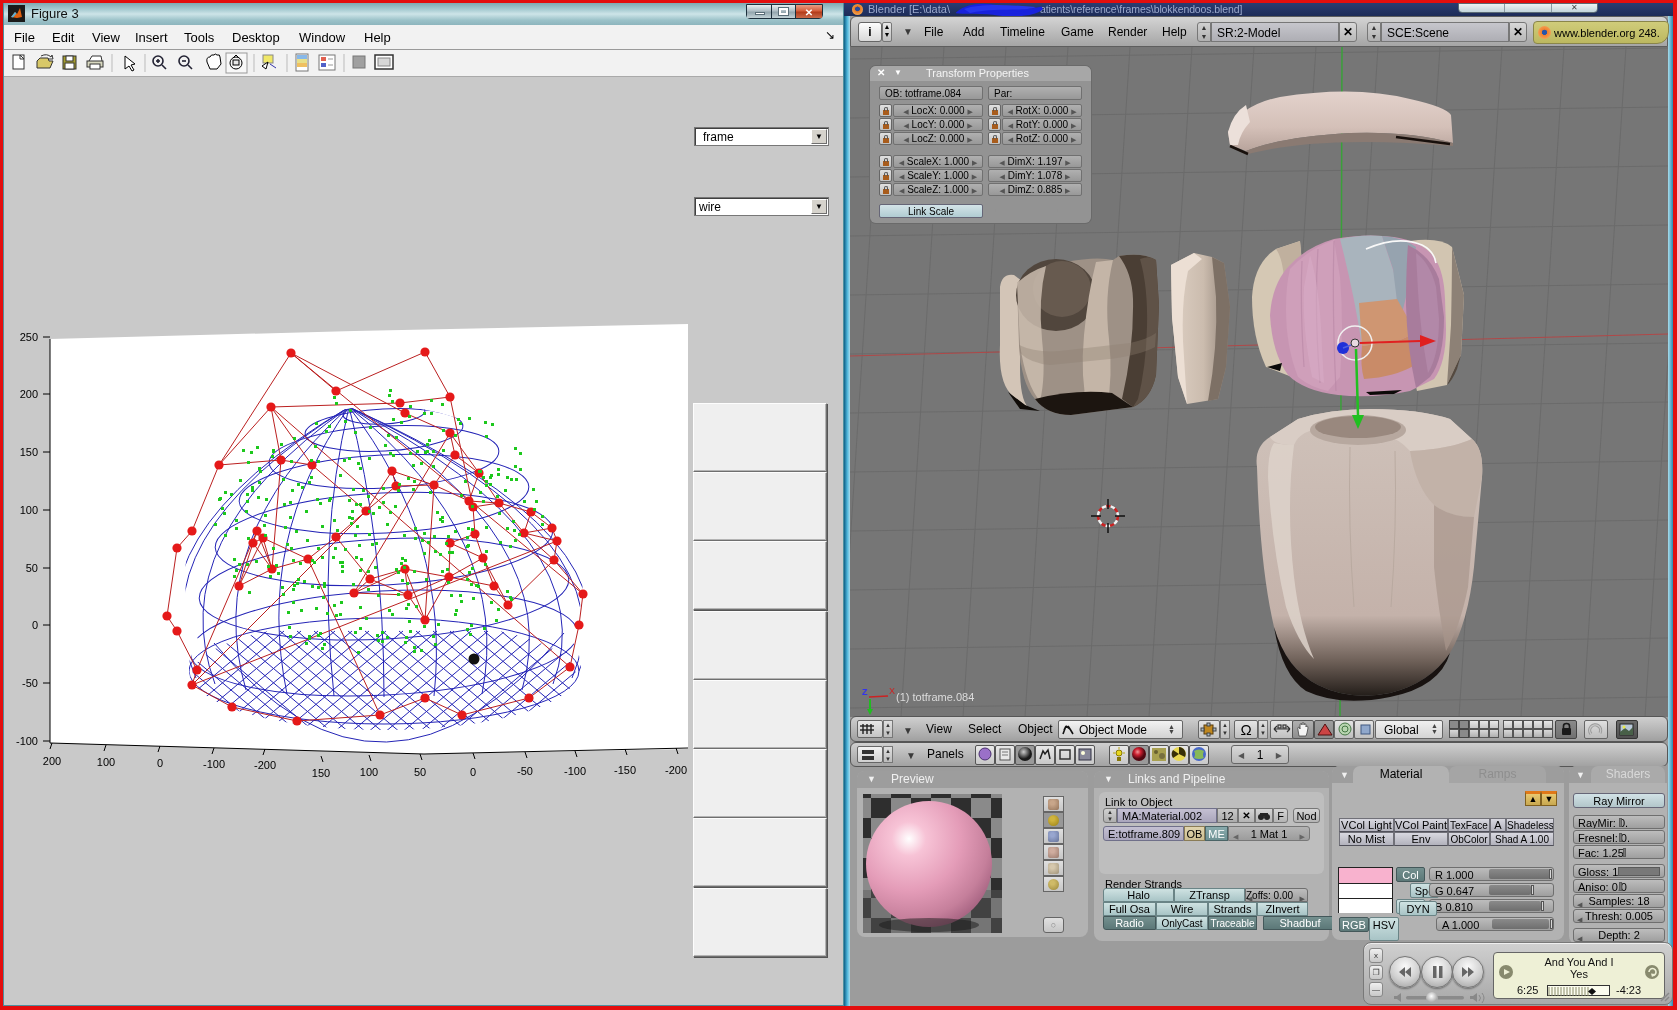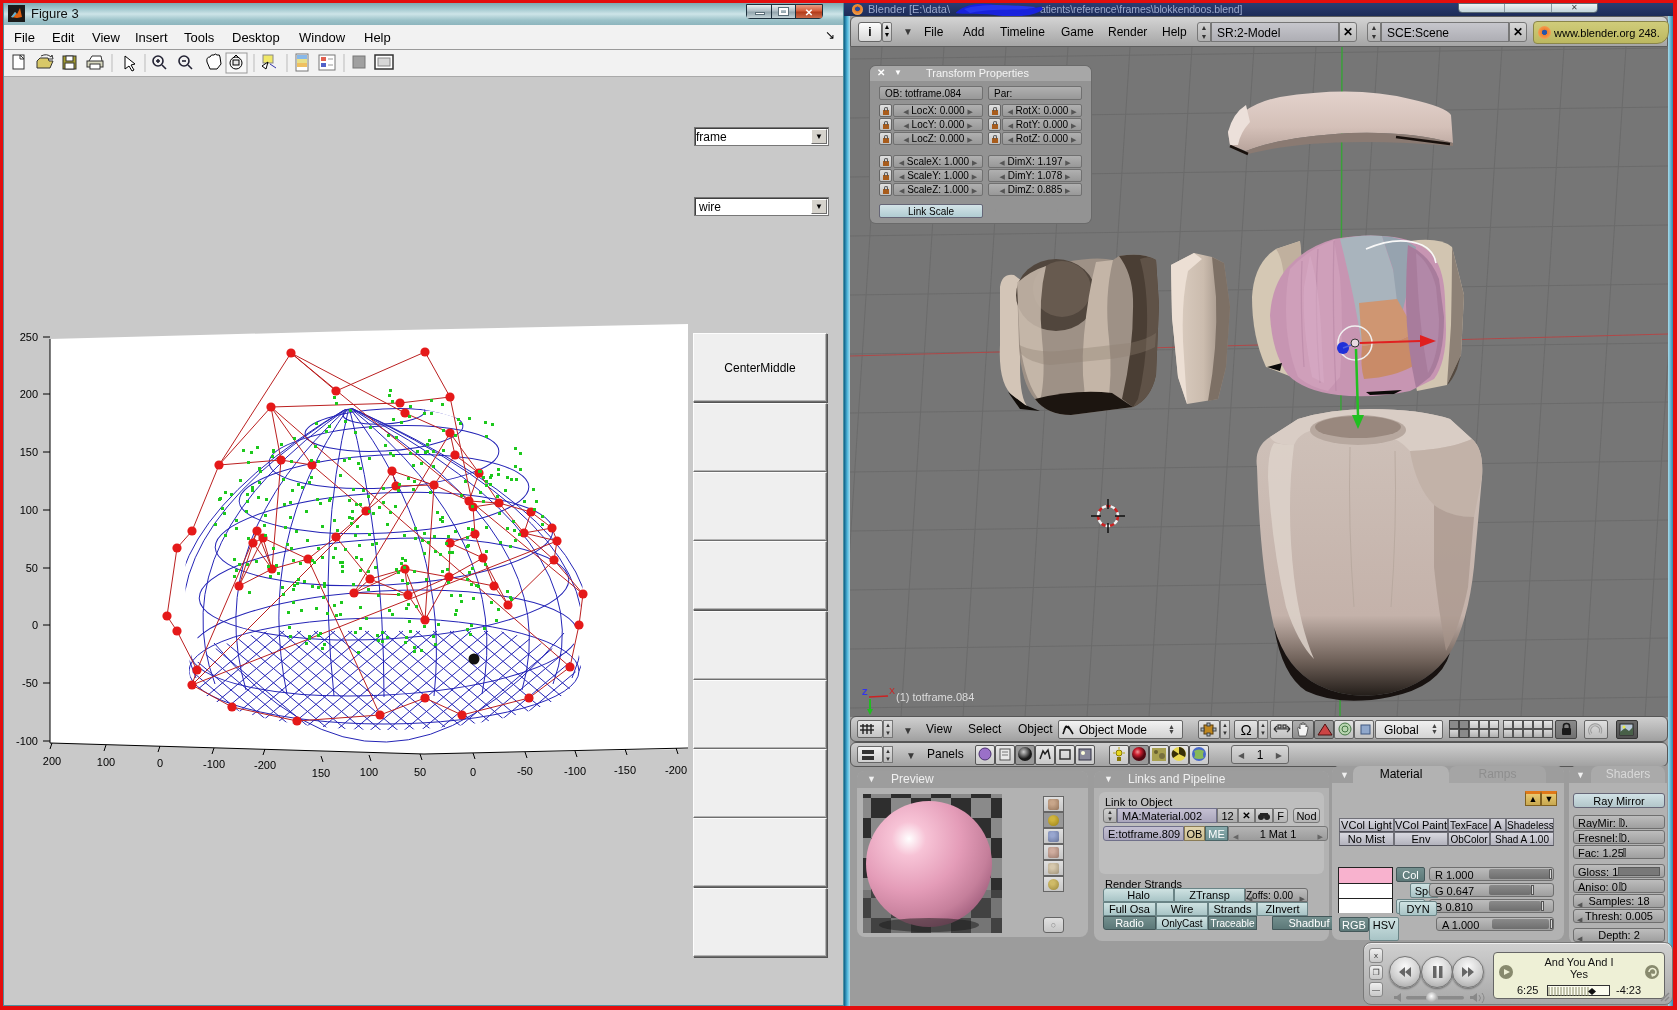--- a/index.html
+++ b/index.html
@@ -721,28 +721,27 @@
           <text x="469" y="773" text-anchor="middle">0</text>
           <text x="521" y="772" text-anchor="middle">-50</text>
           <text x="571" y="772" text-anchor="middle">-100</text>
           <text x="621" y="771" text-anchor="middle">-150</text>
           <text x="672" y="771" text-anchor="middle">-200</text>
         </g>
     </g>
   </svg>
 
   <div class="abs" style="left:690px;top:124px;width:135px;height:19px;background:#fff;border:1px solid #777;box-shadow:inset 1px 1px 0 #404040">
-     <span class="abs" style="left:1px;top:2px;font-size:12px">frame</span>
+     <span class="abs" style="left:8px;top:2px;font-size:12px">frame</span>
      <div class="abs" style="right:1px;top:1px;width:16px;height:15px;background:#d6d3cc;border:1px solid #fff;border-right-color:#6e6e6e;border-bottom-color:#6e6e6e;font-size:8px;text-align:center;line-height:14px">▼</div>
   </div>
   <div class="abs" style="left:690px;top:194px;width:135px;height:19px;background:#fff;border:1px solid #777;box-shadow:inset 1px 1px 0 #404040">
      <span class="abs" style="left:4px;top:2px;font-size:12px">wire</span>
      <div class="abs" style="right:1px;top:1px;width:16px;height:15px;background:#d6d3cc;border:1px solid #fff;border-right-color:#6e6e6e;border-bottom-color:#6e6e6e;font-size:8px;text-align:center;line-height:14px">▼</div>
   </div>
-    <div class="abs" style="left:689px;top:330px;width:134px;height:69px;background:#efefef;border:1px solid #6f6f6f;border-top-color:#fdfdfd;border-left-color:#fdfdfd;box-shadow:inset -1px -1px 0 #b4b4b4,1px 1px 0 #555;font-size:12px;display:flex;align-items:center;justify-content:center">CenterMiddle</div>
     <div class="abs" style="left:689px;top:400px;width:134px;height:69px;background:#efefef;border:1px solid #6f6f6f;border-top-color:#fdfdfd;border-left-color:#fdfdfd;box-shadow:inset -1px -1px 0 #b4b4b4,1px 1px 0 #555;font-size:12px;display:flex;align-items:center;justify-content:center"></div>
     <div class="abs" style="left:689px;top:469px;width:134px;height:69px;background:#efefef;border:1px solid #6f6f6f;border-top-color:#fdfdfd;border-left-color:#fdfdfd;box-shadow:inset -1px -1px 0 #b4b4b4,1px 1px 0 #555;font-size:12px;display:flex;align-items:center;justify-content:center"></div>
     <div class="abs" style="left:689px;top:538px;width:134px;height:69px;background:#efefef;border:1px solid #6f6f6f;border-top-color:#fdfdfd;border-left-color:#fdfdfd;box-shadow:inset -1px -1px 0 #b4b4b4,1px 1px 0 #555;font-size:12px;display:flex;align-items:center;justify-content:center"></div>
     <div class="abs" style="left:689px;top:608px;width:134px;height:69px;background:#efefef;border:1px solid #6f6f6f;border-top-color:#fdfdfd;border-left-color:#fdfdfd;box-shadow:inset -1px -1px 0 #b4b4b4,1px 1px 0 #555;font-size:12px;display:flex;align-items:center;justify-content:center"></div>
     <div class="abs" style="left:689px;top:677px;width:134px;height:69px;background:#efefef;border:1px solid #6f6f6f;border-top-color:#fdfdfd;border-left-color:#fdfdfd;box-shadow:inset -1px -1px 0 #b4b4b4,1px 1px 0 #555;font-size:12px;display:flex;align-items:center;justify-content:center"></div>
     <div class="abs" style="left:689px;top:746px;width:134px;height:69px;background:#efefef;border:1px solid #6f6f6f;border-top-color:#fdfdfd;border-left-color:#fdfdfd;box-shadow:inset -1px -1px 0 #b4b4b4,1px 1px 0 #555;font-size:12px;display:flex;align-items:center;justify-content:center"></div>
     <div class="abs" style="left:689px;top:815px;width:134px;height:69px;background:#efefef;border:1px solid #6f6f6f;border-top-color:#fdfdfd;border-left-color:#fdfdfd;box-shadow:inset -1px -1px 0 #b4b4b4,1px 1px 0 #555;font-size:12px;display:flex;align-items:center;justify-content:center"></div>
     <div class="abs" style="left:689px;top:885px;width:134px;height:69px;background:#efefef;border:1px solid #6f6f6f;border-top-color:#fdfdfd;border-left-color:#fdfdfd;box-shadow:inset -1px -1px 0 #b4b4b4,1px 1px 0 #555;font-size:12px;display:flex;align-items:center;justify-content:center"></div>
 </div>
 <style>
@@ -1262,33 +1261,33 @@
             <circle cx="5" cy="8" r="3"></circle>
             <circle cx="11" cy="8" r="3"></circle>
             <rect x="4" y="4" width="8" height="3"></rect>
           </g>
         </svg></div>
       <div class="abs" style="left:179px;top:37px;width:15px;height:15px;background:linear-gradient(180deg,#d4d4d4,#b4b4b4);border:1px solid #777;border-radius:0 3px 3px 0;font-size:11px;text-align:center;line-height:14px">F</div>
       <div class="abs" style="left:199px;top:37px;width:27px;height:15px;background:linear-gradient(180deg,#d4d4d4,#b4b4b4);border:1px solid #777;border-radius:3px;font-size:11px;text-align:center;line-height:14px">Nod</div>
       <div class="abs" style="left:9px;top:55px;width:81px;height:15px;background:linear-gradient(180deg,#c4c0d2,#aaa6bc);border:1px solid #70708a;border-radius:3px 0 0 3px;font-size:11px;padding-left:4px;line-height:14px">E:totframe.809</div>
       <div class="abs" style="left:90px;top:55px;width:21px;height:15px;background:linear-gradient(180deg,#e0d4ae,#ccbe92);border:1px solid #8a7c56;font-size:11px;text-align:center;line-height:14px">OB</div>
       <div class="abs" style="left:111px;top:55px;width:23px;height:15px;background:linear-gradient(180deg,#88aaac,#6e9294);border:1px solid #4a6466;font-size:11px;color:#fff;text-align:center;line-height:14px">ME</div>
-      <div class="abs" style="left:134px;top:55px;width:100px;height:15px;background:linear-gradient(180deg,#b4b4b4,#9c9c9c);border:1px solid #777;border-radius:0 3px 3px 0;font-size:11px;text-align:center;line-height:14px"><span class="abs" style="left:4px;top:3px;font-size:7px;color:#666">◀</span>1 Mat 1<span class="abs" style="right:4px;top:3px;font-size:7px;color:#666">▶</span></div>
+      <div class="abs" style="left:134px;top:55px;width:82px;height:15px;background:linear-gradient(180deg,#b4b4b4,#9c9c9c);border:1px solid #777;border-radius:0 3px 3px 0;font-size:11px;text-align:center;line-height:14px"><span class="abs" style="left:4px;top:3px;font-size:7px;color:#666">◀</span>1 Mat 1<span class="abs" style="right:4px;top:3px;font-size:7px;color:#666">▶</span></div>
       <span class="abs" style="left:11px;top:107px;font-size:11px">Render Strands</span>
       <div class="bteal" style="left:9px;top:117px;width:71px;height:14px;line-height:13px;border-radius:3px 0 0 0">Halo</div>
       <div class="bteal" style="left:80px;top:117px;width:71px;height:14px;line-height:13px;border-radius:0">ZTransp</div>
       <div class="bsl" style="left:151px;top:117px;width:63px;height:14px;text-align:left;line-height:13px;border-radius:0 3px 0 0;font-size:10px"><span class="abs" style="left:1px;top:3px;font-size:7px;color:#555">◀</span>Zoffs: 0.00<span class="abs" style="right:2px;top:3px;font-size:7px;color:#555">▶</span></div>
       <div class="bteal" style="left:9px;top:131px;width:53px;height:14px;line-height:13px;border-radius:0">Full Osa</div>
       <div class="bteal" style="left:62px;top:131px;width:52px;height:14px;line-height:13px;border-radius:0">Wire</div>
       <div class="bteal" style="left:114px;top:131px;width:49px;height:14px;line-height:13px;border-radius:0">Strands</div>
       <div class="bteal" style="left:163px;top:131px;width:51px;height:14px;line-height:13px;border-radius:0">ZInvert</div>
       <div class="bdark" style="left:9px;top:145px;width:53px;height:14px;line-height:13px;border-radius:0 0 0 3px">Radio</div>
       <div class="bteal" style="left:62px;top:145px;width:52px;height:14px;line-height:13px;border-radius:0"><span style="font-size:10px">OnlyCast</span></div>
       <div class="bdark" style="left:114px;top:145px;width:49px;height:14px;line-height:13px;border-radius:0"><span style="font-size:10px">Traceable</span></div>
-      <div class="bdark" style="left:178px;top:145px;width:74px;height:14px;line-height:13px;border-radius:0 0 3px 0">Shadbuf</div>
+      <div class="bdark" style="left:169px;top:145px;width:74px;height:14px;line-height:13px;border-radius:0 0 3px 0">Shadbuf</div>
     </div>
     <div class="abs" style="left:488px;top:763px;width:232px;height:174px;background:#b2b2b2;border-radius:8px">
       <div class="abs" style="left:0;top:0;width:100%;height:17px;background:#9d9d9d;border-radius:7px 7px 0 0"></div>
       <span class="abs" style="left:8px;top:4px;font-size:9px;color:#f0f0f0">▼</span>
       <div class="abs" style="left:21px;top:0;width:96px;height:17px;background:#b2b2b2;border-radius:7px 7px 0 0;font-size:12px;text-align:center;line-height:16px">Material</div>
       <div class="abs" style="left:117px;top:0;width:97px;height:17px;background:#a5a5a5;border-radius:7px 7px 0 0;font-size:12px;color:#8e8e8e;text-align:center;line-height:16px">Ramps</div>
       <div class="abs" style="left:193px;top:25px;width:16px;height:15px;background:linear-gradient(180deg,#e8c870,#c8a850);border:1px solid #806020;border-top:3px solid #e07818;text-align:center;font-size:9px;line-height:11px">▲</div>
       <div class="abs" style="left:209px;top:25px;width:16px;height:15px;background:linear-gradient(180deg,#e8c870,#c8a850);border:1px solid #806020;border-top:3px solid #e07818;text-align:center;font-size:9px;line-height:11px">▼</div>
       <div class="bbtn" style="left:7px;top:52px;width:55px;height:14px;line-height:13px;font-size:11px;border-radius:0">VCol Light</div>
       <div class="bbtn" style="left:62px;top:52px;width:54px;height:14px;line-height:13px;font-size:11px;border-radius:0">VCol Paint</div>

